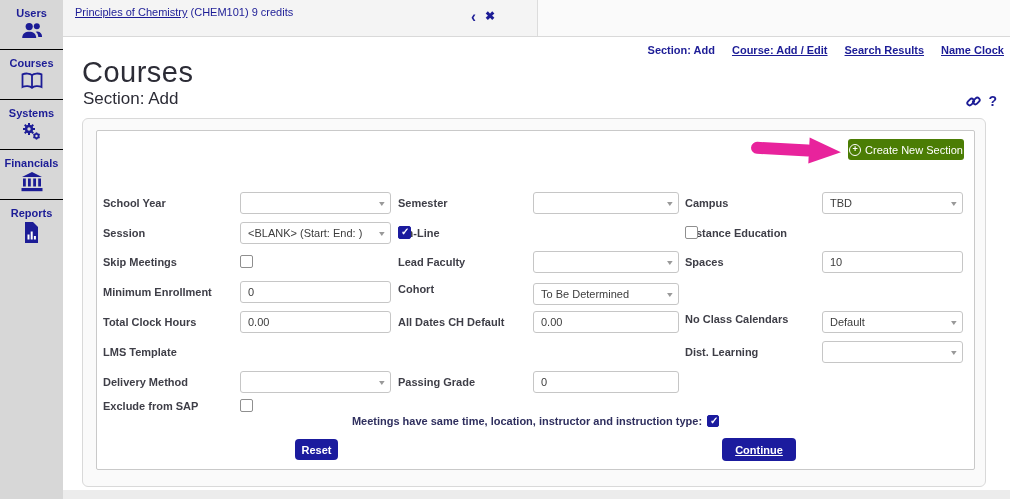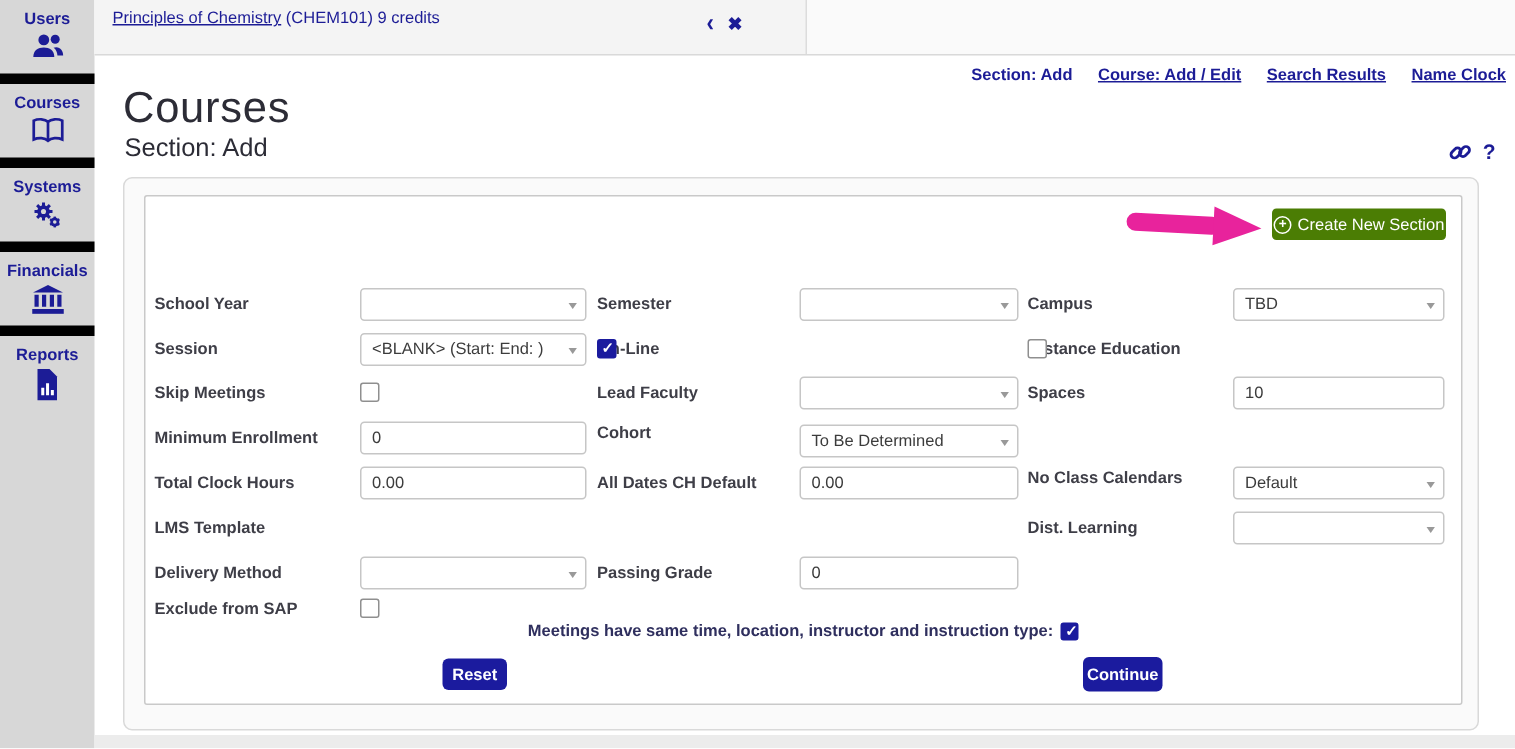--- a/index.html
+++ b/index.html
@@ -2,21 +2,21 @@
 <html><head>
 <meta charset="utf-8">
 <style>
   html,body{margin:0;padding:0;background:#fff;}
   .app{position:relative;width:1010px;height:499px;overflow:hidden;
        font-family:"Liberation Sans",sans-serif;background:#fff;}
 
   
   .sidebar{position:absolute;left:0;top:0;width:63px;height:499px;background:#d7d7d7;}
   .side-item{display:flex;flex-direction:column;align-items:center;padding:7px 0 6px 0;
-             border-bottom:7px solid #000000;cursor:pointer;}
+             border-bottom:1px solid #000000;cursor:pointer;}
   .side-item:last-child{border-bottom:none;}
   .side-label{font-size:11px;font-weight:bold;color:#1c1c96;margin-bottom:3px;}
   .side-icon{display:block;height:21px;}
 
   
   .topstrip{position:absolute;left:63px;top:0;right:0;height:37px;background:#fafafa;
             border-bottom:1px solid #d9d9d9;box-sizing:border-box;}
   .toptab{position:absolute;left:0;top:0;width:475px;height:36px;background:#f4f4f4;
           border-right:1px solid #dcdcdc;box-sizing:border-box;}
   .course-line{position:absolute;left:12px;top:6px;font-size:11px;color:#1c1c96;white-space:nowrap;}
@@ -77,21 +77,21 @@
   .cbr2{top:226px}.cbr3{top:255px}.cbr8{top:399px}
 
   
   .meet-row{position:absolute;left:96px;top:415px;width:879px;display:flex;justify-content:center;
             align-items:center;gap:5px;}
   .meet-row .lab{font-size:11px;font-weight:bold;color:#2f2f5e;}
   .meet-row .cb{position:relative;width:12px;height:12px;flex:none;}
   .btn{position:absolute;background:#1b1b9e;color:#fff;border:none;border-radius:4px;
        font-family:inherit;font-size:11px;font-weight:bold;cursor:pointer;padding:0;}
   .btn.reset{left:295px;top:439px;width:43px;height:21px;}
-  .btn.continue{left:722px;top:438px;width:53px;height:23px;}
+  .btn.continue{left:722px;top:438px;width:74px;height:23px;text-decoration:underline;}
 
   .bottom-strip{position:absolute;left:63px;top:490px;right:0;height:9px;background:#ececec;}
 </style>
 </head>
 <body>
 
 <div class="app">
 
   <aside class="sidebar">
     <div class="side-item">

